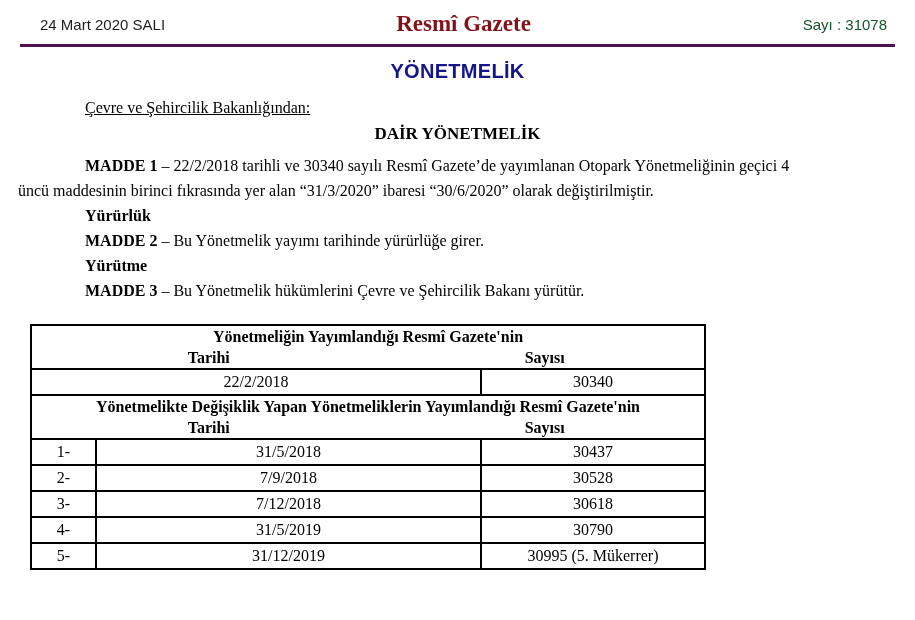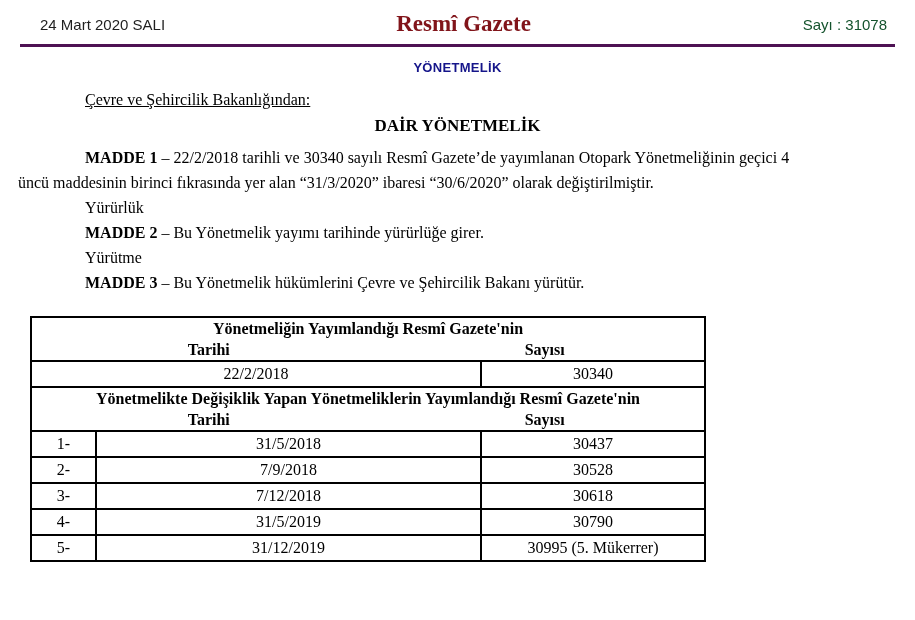--- a/index.html
+++ b/index.html
@@ -35,21 +35,21 @@
   }
   .mast-rule {
     margin:7px 20px 0 20px;
     border-top:3px solid #4e1253;
   }
   
   .category {
     margin-top:13px;
     text-align:center;
     font-family:"Liberation Sans", sans-serif;
-    font-size:13px; font-weight:bold;
+    font-size:20px; font-weight:bold;
     color:#15158a;
     letter-spacing:0.3px;
   }
   
   .content { padding:0 18px; }
   .authority {
     margin:16px 0 0 67px;
     font-size:16px;
     text-decoration:underline;
   }
@@ -60,21 +60,21 @@
     margin-top:6px;
   }
   .para {
     font-size:16px;
     line-height:25px;
     text-indent:67px;
     text-align:left;
   }
   .para b { font-weight:bold;text-align:center; }
   .sub-heading {
-    font-size:16px; font-weight:normal;
+    font-size:16px; font-weight:bold;
     line-height:25px;
     margin-left:67px;
   }
   .mt8 { margin-top:8px; }
   
   .gz-table {
     width:676px;
     margin:21px 0 0 30px;
     border-collapse:collapse;
   }

